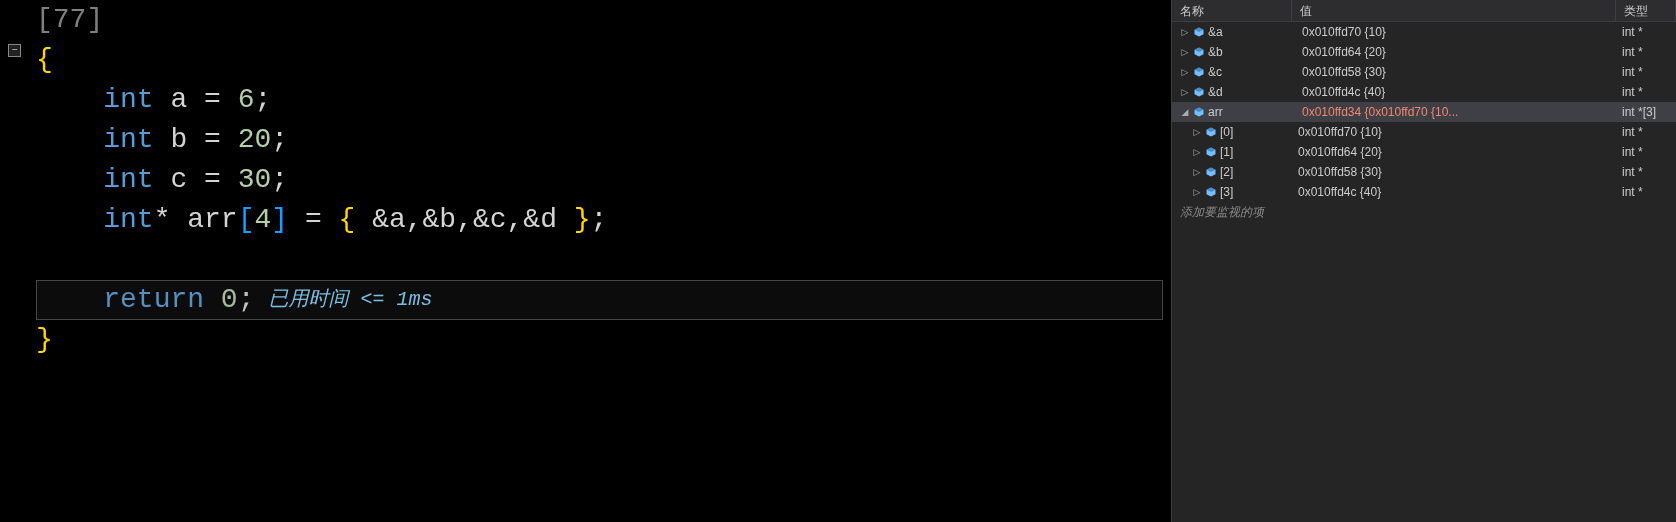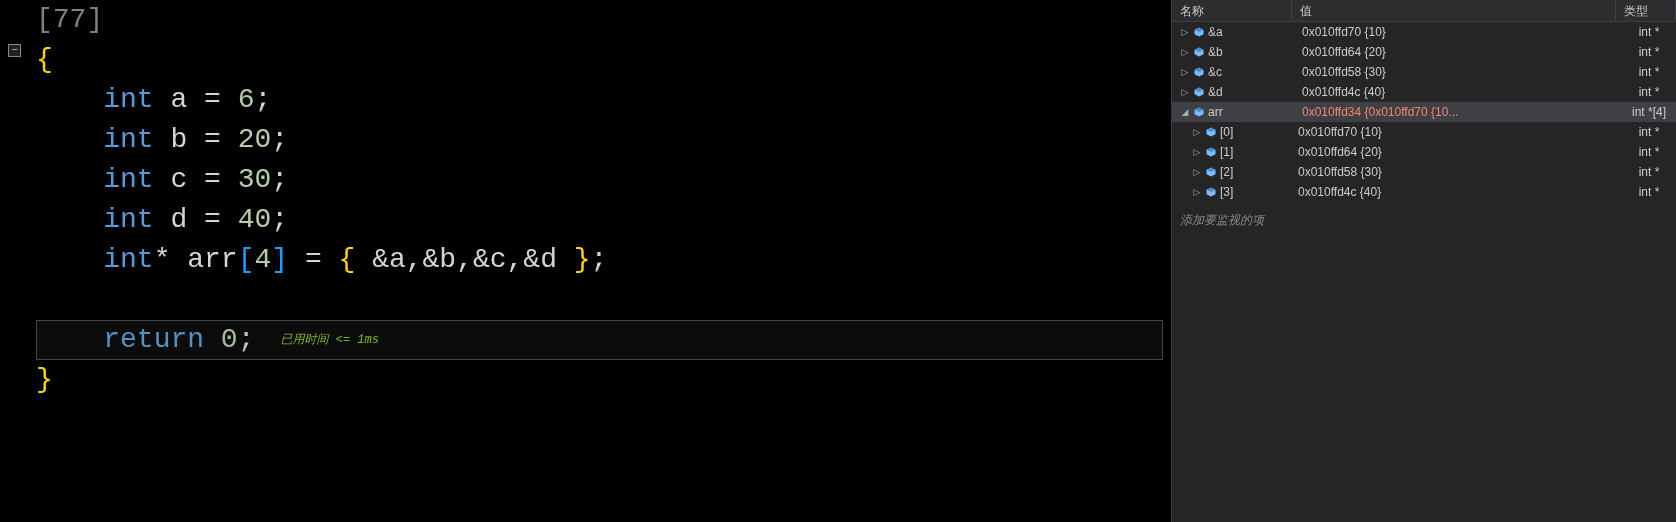--- a/index.html
+++ b/index.html
@@ -70,24 +70,24 @@
   position: absolute;
   left: 0;
   right: 0;
   height: 40px;
   border: 1px solid #464646;
   background: rgba(80,80,80,0.15);
   pointer-events: none;
 }
 
 .timing-hint {
-  color: #84cc16;
-  font-size: 12px;
+  color: #7dd3fc;
+  font-size: 20px;
   font-style: italic;
-  margin-left: 26px;
+  margin-left: 14px;
   vertical-align: middle;
 }
 
 
 .watch-panel {
   width: 505px;
   background: #252526;
   border-left: 1px solid #3e3e42;
   font-family: 'Segoe UI', Tahoma, sans-serif;
   font-size: 12px;
@@ -123,21 +123,20 @@
 }
 
 .watch-row.selected {
   background: #3f3f46;
 }
 
 .watch-row.add-item {
   padding-left: 8px;
   font-style: italic;
   color: #888;
-  margin-top: 8px;
 }
 
 .cell-name {
   width: 120px;
   display: flex;
   align-items: center;
   padding-left: 4px;
   gap: 3px;
   overflow: hidden;
   white-space: nowrap;
@@ -151,21 +150,20 @@
   text-overflow: ellipsis;
 }
 
 .cell-value.changed { color: #f48771; }
 
 .cell-type {
   width: 60px;
   padding-left: 6px;
   white-space: nowrap;
   overflow: hidden;
-  text-align: center;
 }
 
 .expand-arrow {
   width: 10px;
   height: 10px;
   display: inline-flex;
   align-items: center;
   justify-content: center;
   color: #aaa;
   font-size: 9px;
@@ -200,21 +198,20 @@
   <div class="gutter">
     <div class="fold-icon" style="top:44px;">−</div>
   </div>
   <div class="code-area">
     <div class="code-line comment-gray">[77]</div>
     <div id="code-lines">
         <div class="code-line" style="position: relative;"><span class="brace">{</span></div>
         <div class="code-line" style="position: relative;"><span class="">    </span><span class="kw">int</span><span class=""> </span><span class="op">a = </span><span class="num">6</span><span class="punct">;</span></div>
         <div class="code-line" style="position: relative;"><span class="">    </span><span class="kw">int</span><span class=""> </span><span class="op">b = </span><span class="num">20</span><span class="punct">;</span></div>
         <div class="code-line" style="position: relative;"><span class="">    </span><span class="kw">int</span><span class=""> </span><span class="op">c = </span><span class="num">30</span><span class="punct">;</span></div>
-        <div class="code-line" style="position: relative;"><span class="">    </span><span class="kw">int</span><span class=""> </span><span class="op">d = </span><span class="num">40</span><span class="punct">;</span></div>
         <div class="code-line" style="position: relative;"><span class="">    </span><span class="kw">int</span><span class="op">* </span><span class="op">arr</span><span class="bracket">[</span><span class="num">4</span><span class="bracket">]</span><span class="op"> = </span><span class="brace">{ </span><span class="op">&amp;a,&amp;b,&amp;c,&amp;d </span><span class="brace">}</span><span class="punct">;</span></div>
         <div class="code-line" style="position: relative;"></div>
         <div class="code-line" style="position: relative;"><div class="current-line-highlight"></div><span class="">    </span><span class="kw">return</span><span class=""> </span><span class="num">0</span><span class="punct">;</span><span class="timing-hint">已用时间 &lt;= 1ms</span></div>
         <div class="code-line" style="position: relative;"><span class="brace">}</span></div>
       </div>
   </div>
 </div>
 
 <div class="watch-panel">
   <div class="watch-header">
@@ -284,21 +281,21 @@
           <span class="expand-arrow" style="transform: rotate(0deg);">◢</span>
           <span class="var-icon">
             <svg viewBox="0 0 16 16">
               <path fill="#75beff" d="M8 2l6 3v6l-6 3-6-3V5z"></path>
               <path fill="#2d6ca2" d="M8 2l6 3-6 3-6-3z" opacity="0.6"></path>
             </svg>
           </span>
           <span>arr</span>
         </div>
         <div class="cell-value changed">0x010ffd34 {0x010ffd70 {10...</div>
-        <div class="cell-type">int *[4]</div>
+        <div class="cell-type">int *[3]</div>
       </div>
       <div class="watch-row indent-2">
         <div class="cell-name">
           <span class="expand-arrow">▷</span>
           <span class="var-icon">
             <svg viewBox="0 0 16 16">
               <path fill="#75beff" d="M8 2l6 3v6l-6 3-6-3V5z"></path>
               <path fill="#2d6ca2" d="M8 2l6 3-6 3-6-3z" opacity="0.6"></path>
             </svg>
           </span>

